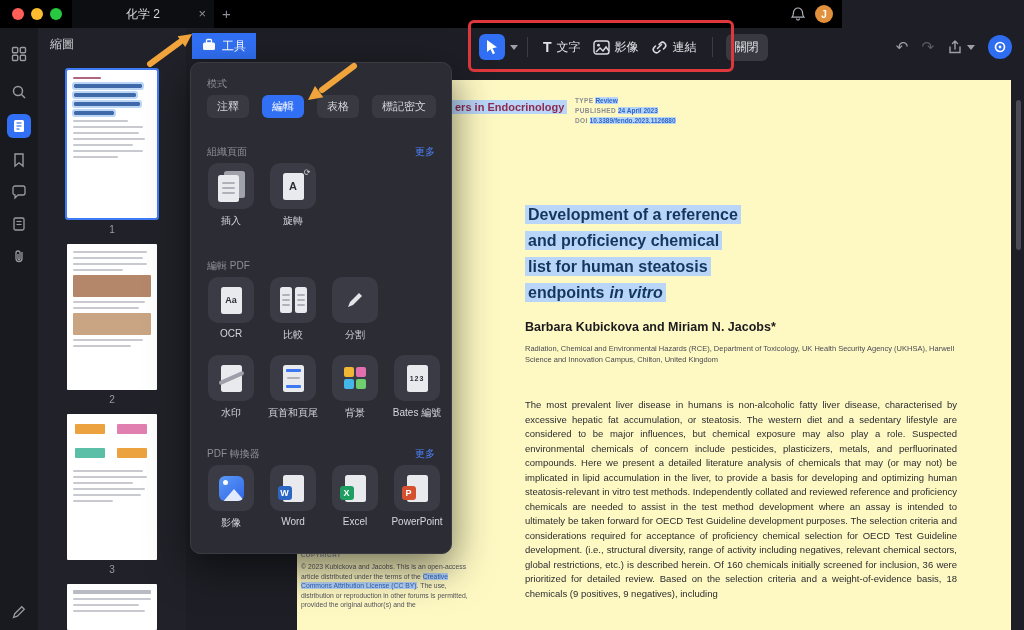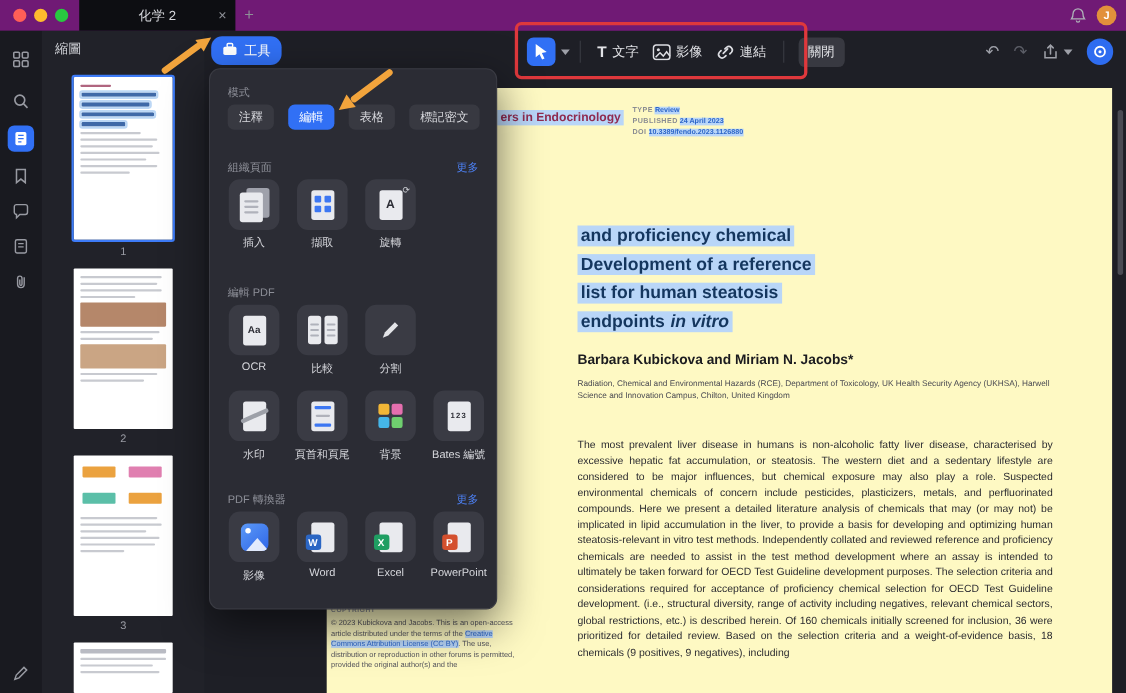--- a/index.html
+++ b/index.html
@@ -1,21 +1,21 @@
 <!DOCTYPE html>
 <html><head>
 <meta charset="utf-8">
 <style>
   *{margin:0;padding:0;box-sizing:border-box}
   html,body{width:1024px;height:630px;overflow:hidden;background:#101116;
     font-family:"Liberation Sans","DejaVu Sans",sans-serif}
   #app{position:relative;width:1024px;height:630px;background:#1e1f26;overflow:hidden}
 
   
-  .titlebar{position:absolute;left:0;top:0;width:1024px;height:28px;background:#701a75}
+  .titlebar{position:absolute;left:0;top:0;width:842px;height:28px;background:#000000}
   .tl{position:absolute;top:8px;width:12px;height:12px;border-radius:50%}
   .tl.r{left:12px;background:#ff5f57}.tl.y{left:31px;background:#febc2e}.tl.g{left:50px;background:#28c840}
   .doc-tab{position:absolute;left:72px;top:0;width:142px;height:28px;background:#0d0e12;
     display:flex;align-items:center;justify-content:center;color:#d7d8dd;font-size:12px}
   .tab-close{position:absolute;right:8px;top:6px;color:#8e9097;font-size:13px;line-height:16px;cursor:default}
   .tab-add{position:absolute;left:222px;top:5px;color:#8e9097;font-size:15px}
   .bell{position:absolute;right:36px;top:6px}
   .avatar{position:absolute;right:9px;top:5px;width:18px;height:18px;border-radius:50%;
     background:#e2903b;color:#fff;font-size:10px;font-weight:bold;display:flex;align-items:center;justify-content:center}
 
@@ -33,21 +33,21 @@
   .tnum{position:absolute;left:29px;width:90px;text-align:center;font-size:10px;color:#9a9ca4}
   .tframe i{display:block;border-radius:1px}
   .red-ln{height:2px;width:28px;background:#b0657f;margin:7px 6px 5px}
   .nav-ln{height:4px;background:#3f69a8;outline:2px solid #bcd7f5;margin:5px 7px}
   .g-ln{height:2px;background:#c8cad0;margin:4px 6px}
   .img-blk{height:22px;margin:4px 6px;border-radius:1px}
   .fb{position:absolute;border-radius:2px}
 
   
   .tools-btn{position:absolute;left:192px;top:33px;height:26px;display:flex;align-items:center;gap:6px;
-    background:#3170f5;border:none;border-radius:10px;color:#fff;font-size:12px;padding:0 10px;z-index:12}
+    background:#3170f5;border:none;border-radius:0;color:#fff;font-size:12px;padding:0 10px;z-index:12}
   .ctools{position:absolute;left:479px;top:33px;height:28px;display:flex;align-items:center;z-index:12;color:#e2e3e7}
   .sel-btn{width:26px;height:26px;background:#3170f5;border-radius:6px;display:flex;align-items:center;justify-content:center}
   .tri{width:0;height:0;border-left:4px solid transparent;border-right:4px solid transparent;border-top:5px solid #9ea0a8}
   .chev{margin-left:5px}
   .vdiv{width:1px;height:20px;background:#3a3b43;margin:0 9px}
   .ttool{display:flex;align-items:center;gap:5px;font-size:12px;margin:0 6px}
   .t-glyph{font-size:14px;font-weight:bold;color:#e2e3e7}
   .close-btn{background:#383941;border-radius:6px;padding:5px 9px;font-size:12px;color:#e2e3e7;margin-left:4px}
   .redbox{position:absolute;left:468px;top:20px;width:266px;height:52px;border:3px solid #df383c;border-radius:6px;z-index:15}
   .rtools{position:absolute;right:12px;top:35px;display:flex;align-items:center;gap:13px;z-index:12;color:#8f919a}
@@ -327,22 +327,22 @@
     <span class="jfrag hl">ers in Endocrinology</span>
     <div class="meta">
       <div><span class="mlab">TYPE</span>
         <span class="mval hl">Review</span></div>
       <div><span class="mlab">PUBLISHED</span>
         <span class="mval hl">24 April 2023</span></div>
       <div><span class="mlab">DOI</span>
         <span class="mval hl">10.3389/fendo.2023.1126880</span></div>
     </div>
     <h1 class="ptitle">
+      <span class="line"><span class="hl">Development of a reference</span></span>
       <span class="line"><span class="hl">and proficiency chemical</span></span>
-      <span class="line"><span class="hl">Development of a reference</span></span>
       <span class="line"><span class="hl">list for human steatosis</span></span>
       <span class="line"><span class="hl"><span>endpoints</span><em>in vitro</em></span></span>
     </h1>
     <div class="authors">Barbara Kubickova and Miriam N. Jacobs*</div>
     <div class="affil">Radiation, Chemical and Environmental Hazards (RCE), Department of Toxicology, UK Health Security Agency (UKHSA), Harwell Science and Innovation Campus, Chilton, United Kingdom</div>
     <span class="frag f0">Germany</span>
     <span class="frag f1">y of</span>
     <span class="frag f2">rance</span>
     <span class="frag f3">(23)</span>
     <span class="frag f4">man</span>
@@ -372,31 +372,20 @@
             <div class="stack">
               <div class="pg b"></div>
               <div class="pg f"></div>
             </div>
           </div>
         <div class="mlabel">插入</div>
       </div>
       <div class="mitem">
         <div class="tile">
             <div class="pg noln">
-              <i class="sq" style="left:3px;top:5px"></i>
-              <i class="sq" style="left:12px;top:5px"></i>
-              <i class="sq" style="left:3px;top:14px"></i>
-              <i class="sq" style="left:12px;top:14px"></i>
-            </div>
-          </div>
-        <div class="mlabel">擷取</div>
-      </div>
-      <div class="mitem">
-        <div class="tile">
-            <div class="pg noln">
               <span class="ch" style="font-size:11px">A</span>
               <span class="rot"></span>
             </div>
           </div>
         <div class="mlabel">旋轉</div>
       </div>
     </div>
 
     <div class="msec" style="top:196px">編輯 PDF</div>
     <div class="mrow" style="top:214px">

